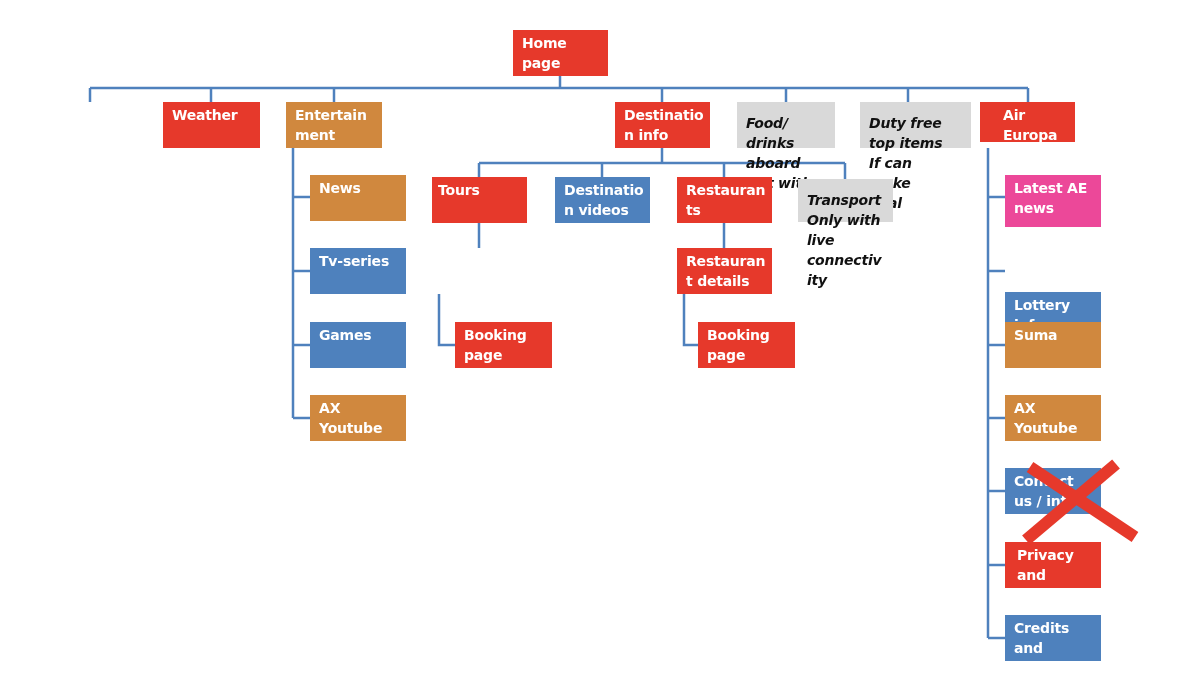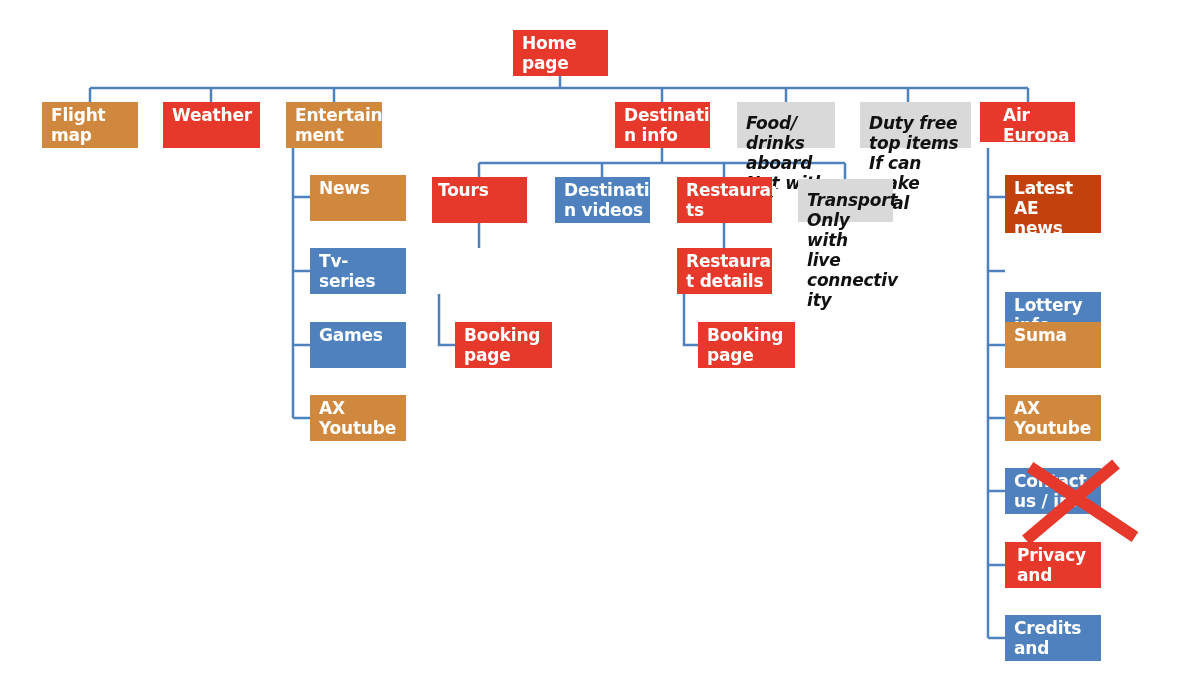--- a/index.html
+++ b/index.html
@@ -11,21 +11,21 @@
     overflow:hidden;
   }
   svg.layer{position:absolute;left:0;top:0;width:1200px;height:691px;}
   #connector-layer{z-index:1;}
   #nodes{position:absolute;left:0;top:0;width:1200px;height:691px;z-index:2;}
   #overlay-layer{z-index:5;pointer-events:none;}
   .node{
     position:absolute;
     box-sizing:border-box;
     padding:3px 4px 0 9px;
-    font-size:17px;
+    font-size:14px;
     font-weight:bold;
     line-height:20px;
     white-space:pre-line;
     letter-spacing:-0.2px;
     overflow:visible;
   }
   .node.light{color:#ffffff;}
   .node.dark{color:#111111;font-style:italic;padding-top:11px;}
 </style>
 </head>
@@ -62,22 +62,20 @@
       <polyline points="988,271 1005,271" fill="none" stroke="#4F81BD" stroke-width="2.5"></polyline>
       <polyline points="988,345 1005,345" fill="none" stroke="#4F81BD" stroke-width="2.5"></polyline>
       <polyline points="988,418 1005,418" fill="none" stroke="#4F81BD" stroke-width="2.5"></polyline>
       <polyline points="988,491 1005,491" fill="none" stroke="#4F81BD" stroke-width="2.5"></polyline>
       <polyline points="988,565 1005,565" fill="none" stroke="#4F81BD" stroke-width="2.5"></polyline>
       <polyline points="988,638 1005,638" fill="none" stroke="#4F81BD" stroke-width="2.5"></polyline>
     </svg>
   <div id="nodes">
       <div class="node light" style="left: 513px; top: 30px; width: 95px; height: 46px; background: rgb(230, 57, 43);">Home
 page</div>
-      <div class="node light" style="left: 42px; top: 102px; width: 96px; height: 46px; background: rgb(208, 136, 62);">Flight
-map</div>
       <div class="node light" style="left: 163px; top: 102px; width: 97px; height: 46px; background: rgb(230, 57, 43);">Weather</div>
       <div class="node light" style="left: 286px; top: 102px; width: 96px; height: 46px; background: rgb(208, 136, 62);">Entertain
 ment</div>
       <div class="node light" style="left: 615px; top: 102px; width: 95px; height: 46px; background: rgb(230, 57, 43);">Destinatio
 n info</div>
       <div class="node dark" style="left: 737px; top: 102px; width: 98px; height: 46px; background: rgb(217, 217, 217);">Food/
 drinks
 aboard
 Not with
 UX</div>
@@ -92,21 +90,21 @@
       <div class="node light" style="left: 432px; top: 177px; width: 95px; height: 46px; background: rgb(230, 57, 43); padding-left: 6px;">Tours</div>
       <div class="node light" style="left: 555px; top: 177px; width: 95px; height: 46px; background: rgb(78, 129, 189);">Destinatio
 n videos</div>
       <div class="node light" style="left: 677px; top: 177px; width: 95px; height: 46px; background: rgb(230, 57, 43);">Restauran
 ts</div>
       <div class="node dark" style="left: 798px; top: 179px; width: 95px; height: 43px; background: rgb(217, 217, 217);">Transport
 Only with
 live
 connectiv
 ity</div>
-      <div class="node light" style="left: 1005px; top: 175px; width: 96px; height: 58px; background: #c2410c;">Latest AE
+      <div class="node light" style="left: 1005px; top: 175px; width: 96px; height: 52px; background: #ec4899;">Latest AE
 news</div>
       <div class="node light" style="left: 310px; top: 248px; width: 96px; height: 46px; background: rgb(78, 129, 189);">Tv-series</div>
       <div class="node light" style="left: 677px; top: 248px; width: 95px; height: 46px; background: rgb(230, 57, 43);">Restauran
 t details</div>
       <div class="node light" style="left: 1005px; top: 248px; width: 96px; height: 46px; background: rgb(78, 129, 189); margin-top: 44px;">Lottery
 info</div>
       <div class="node light" style="left: 310px; top: 322px; width: 96px; height: 46px; background: rgb(78, 129, 189);">Games</div>
       <div class="node light" style="left: 455px; top: 322px; width: 97px; height: 46px; background: rgb(230, 57, 43);">Booking
 page</div>
       <div class="node light" style="left: 698px; top: 322px; width: 97px; height: 46px; background: rgb(230, 57, 43);">Booking

